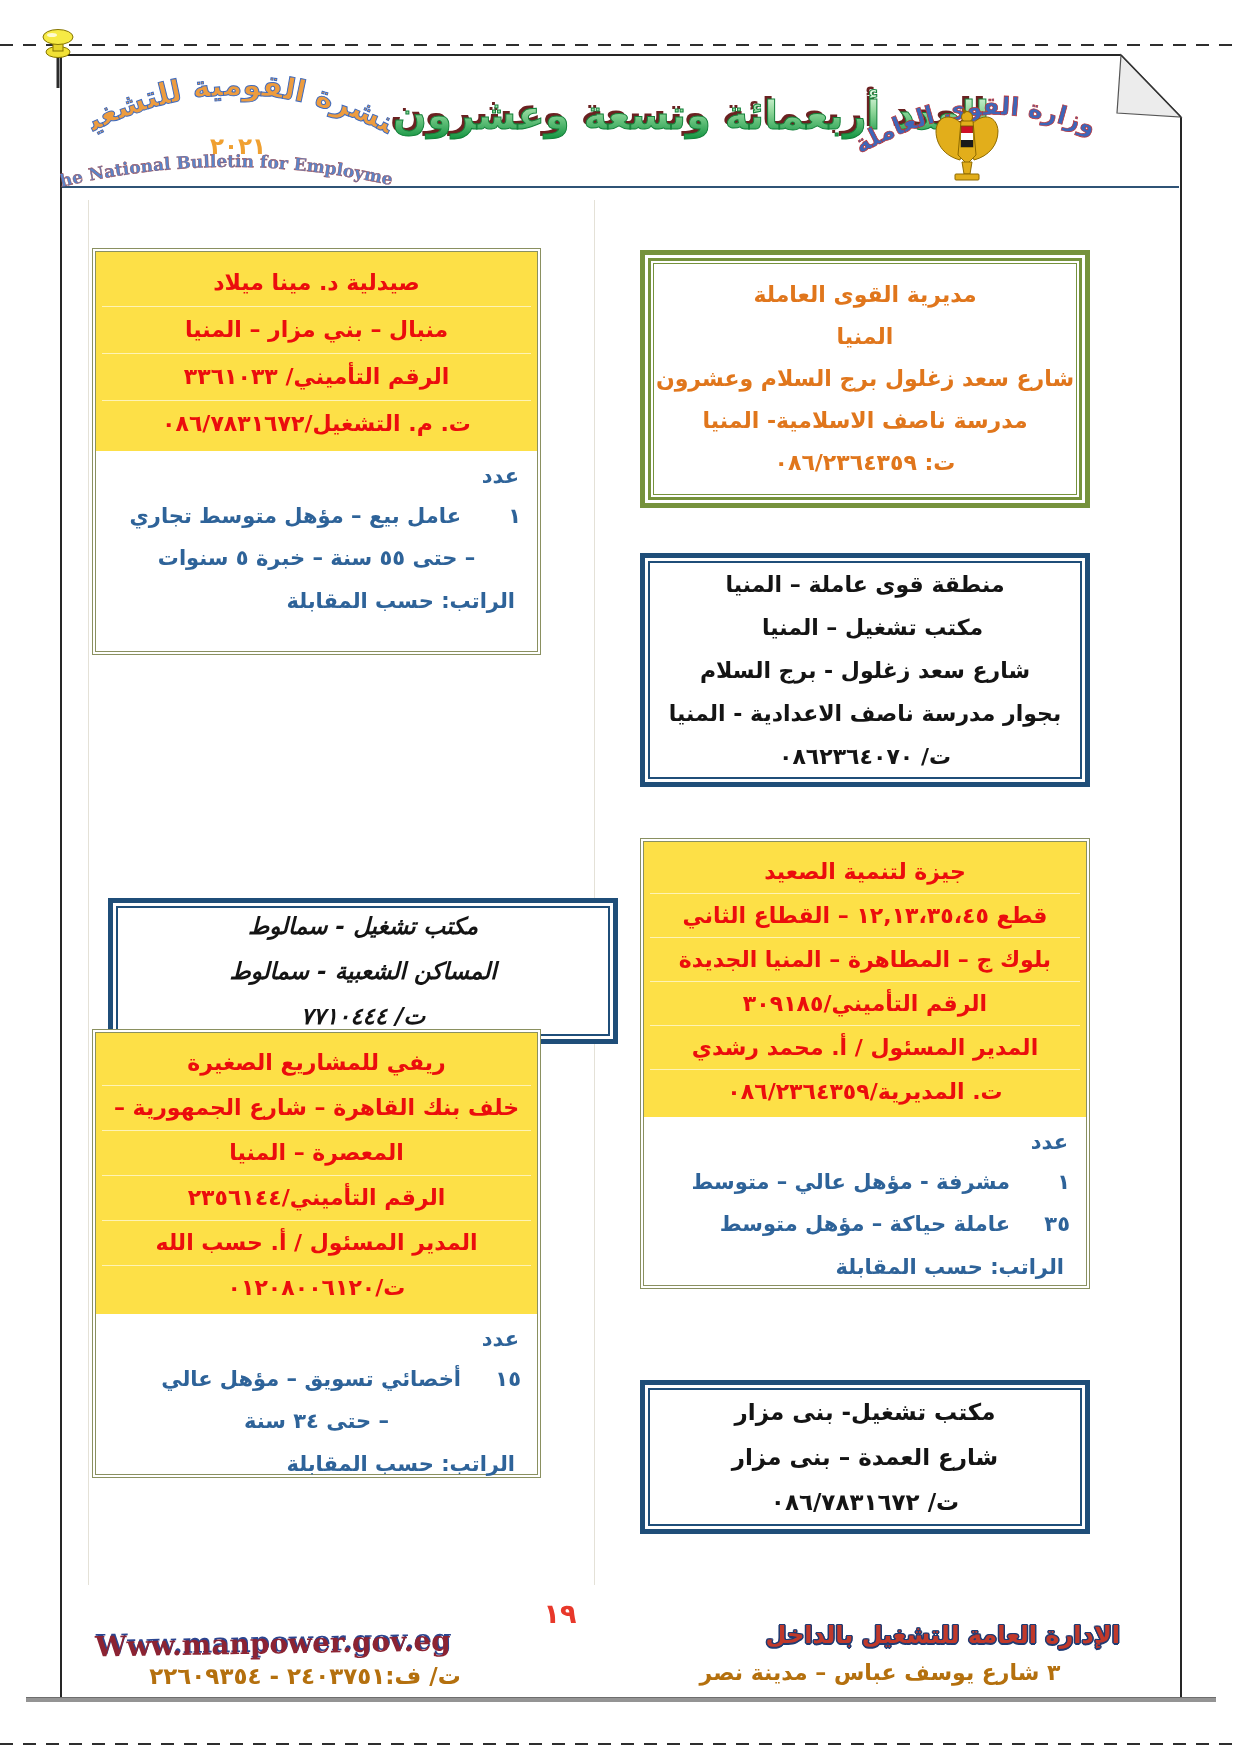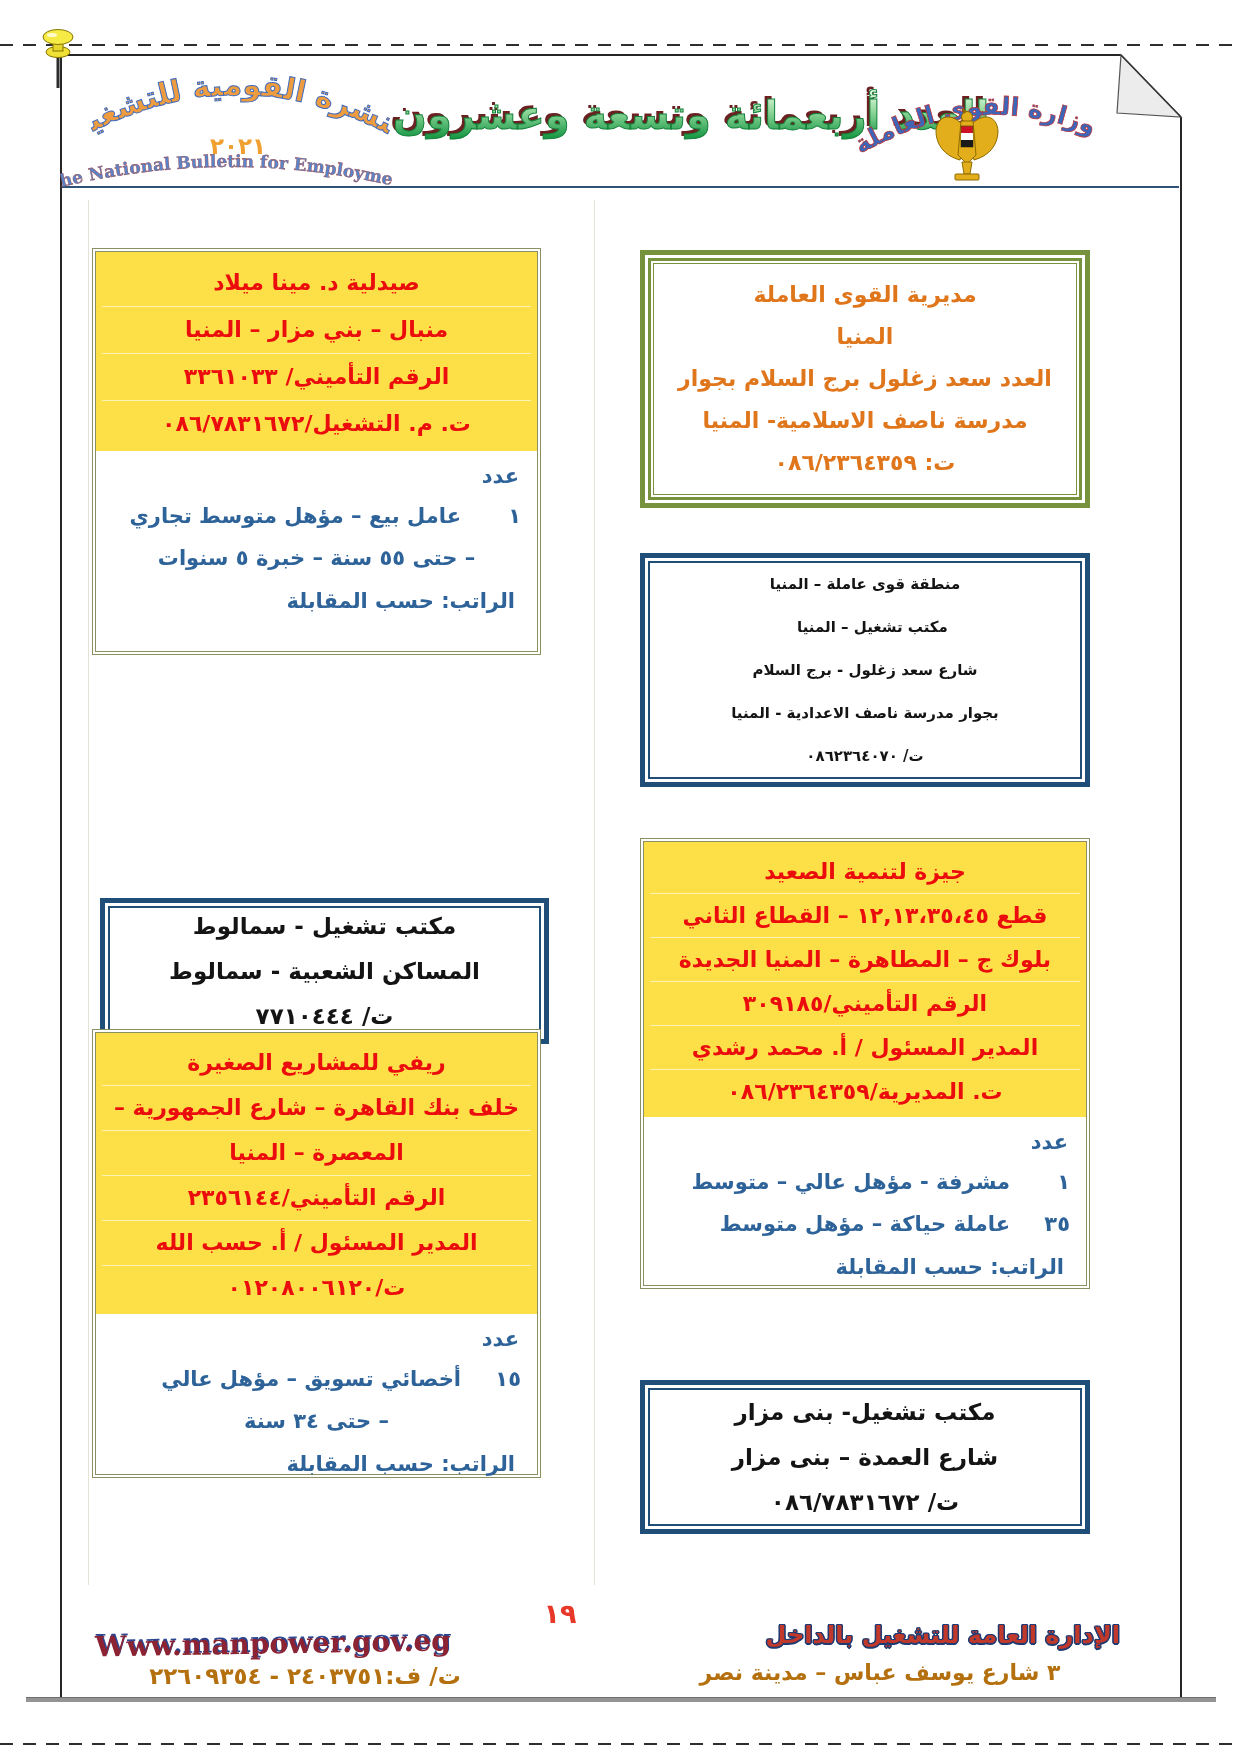--- a/index.html
+++ b/index.html
@@ -145,21 +145,21 @@
       <div class="count">عدد</div>
       <div class="job">
         <span class="qty">١</span><span>عامل بيع – مؤهل متوسط تجاري</span>
       </div>
       <div class="cont">– حتى ٥٥ سنة – خبرة ٥ سنوات</div>
       <div class="salary">الراتب: حسب المقابلة</div>
     </div>
   </div>
 
 
-  <div class="box navy" style="left:100px;top:898px;width:449px;height:146px;">
+  <div class="box navy" style="left:108px;top:898px;width:510px;height:146px;font-style:italic;">
     <div class="navy-in">
       <div class="bline">مكتب تشغيل - سمالوط</div>
       <div class="bline">المساكن الشعبية - سمالوط</div>
       <div class="bline">ت/ ٧٧١٠٤٤٤</div>
     </div>
   </div>
 
   <div class="box olive" style="left:92px;top:1029px;width:449px;height:449px;">
     <div class="sec-red">
       <div class="rline lh44">ريفي للمشاريع الصغيرة</div>
@@ -177,29 +177,29 @@
       <div class="cont">– حتى ٣٤ سنة</div>
       <div class="salary">الراتب: حسب المقابلة</div>
     </div>
   </div>
 
   <div class="box green3" style="left:640px;top:250px;width:450px;height:258px;">
     <div class="green-mid">
       <div class="green-in">
         <div class="bline">مديرية القوى العاملة</div>
         <div class="bline">المنيا</div>
-        <div class="bline">العدد سعد زغلول برج السلام بجوار</div>
+        <div class="bline">شارع سعد زغلول برج السلام وعشرون</div>
         <div class="bline">مدرسة ناصف الاسلامية- المنيا</div>
         <div class="bline">ت: ٠٨٦/٢٣٦٤٣٥٩</div>
       </div>
     </div>
   </div>
 
   <div class="box navy" style="left:640px;top:553px;width:450px;height:234px;">
-    <div class="navy-in" style="font-size:15px;">
+    <div class="navy-in" style="font-size:22px;">
       <div class="bline" style="line-height:43px;">منطقة قوى عاملة – المنيا</div>
       <div class="bline" style="line-height:43px;margin-left:15px;">مكتب تشغيل – المنيا</div>
       <div class="bline" style="line-height:43px;">شارع سعد زغلول - برج السلام</div>
       <div class="bline" style="line-height:43px;">بجوار مدرسة ناصف الاعدادية - المنيا</div>
       <div class="bline" style="line-height:43px;">ت/ ٠٨٦٢٣٦٤٠٧٠</div>
     </div>
   </div>
 
   <div class="box olive" style="left:640px;top:838px;width:450px;height:451px;">
     <div class="sec-red">

